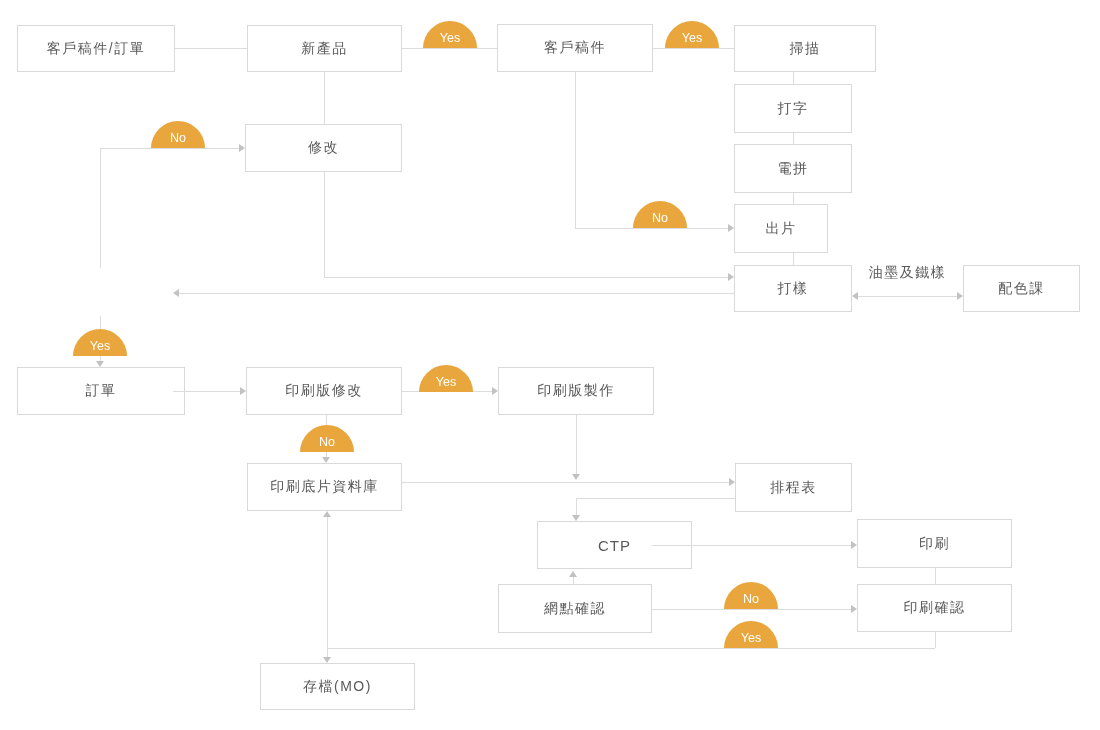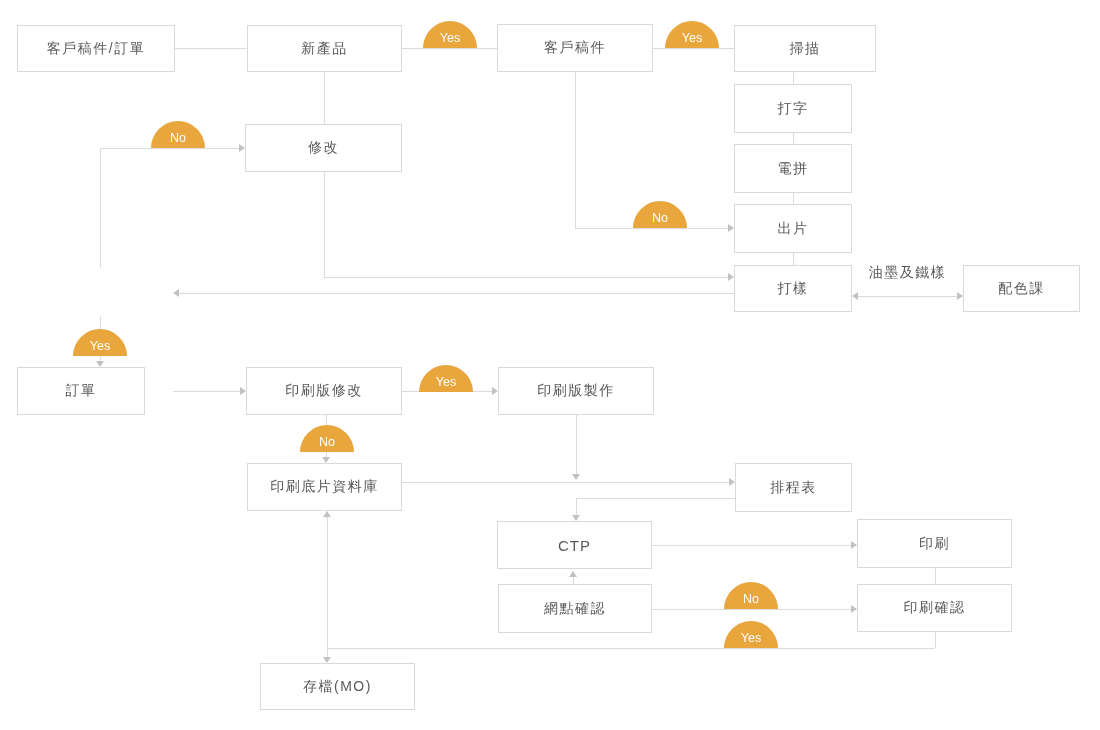--- a/index.html
+++ b/index.html
@@ -6,21 +6,21 @@
   #canvas{
     position:relative;width:1100px;height:730px;background:#ffffff;overflow:hidden;
     font-family:"Liberation Sans","DejaVu Sans",sans-serif;
   }
   .node{
     position:absolute;box-sizing:border-box;background:#ffffff;
     border:1px solid #d9d9d9;color:#595959;font-size:14px;letter-spacing:1.5px;
     display:flex;align-items:center;justify-content:center;text-align:center;
     white-space:nowrap;
   }
-  .node.latin{letter-spacing:1px;font-size:15px;}
+  .node.latin{letter-spacing:1px;font-size:15px;margin-left:40px;}
   .ln{position:absolute;background:#dcdcdc;}
   .h{height:1px;}
   .v{width:1px;}
   .ar{position:absolute;width:0;height:0;border-style:solid;border-color:transparent;}
   .ar-r{border-width:4px 0 4px 6px;border-left-color:#c2c2c2;}
   .ar-l{border-width:4px 6px 4px 0;border-right-color:#c2c2c2;}
   .ar-d{border-width:6px 4px 0 4px;border-top-color:#c2c2c2;}
   .ar-u{border-width:0 4px 6px 4px;border-bottom-color:#c2c2c2;}
   .badge{
     position:absolute;width:54px;height:27px;background:#e8a63c;
@@ -37,25 +37,25 @@
 <body>
 
 <div id="canvas">
 
   <div class="node" style="left:17px;top:25px;width:158px;height:47px">客戶稿件/訂單</div>
   <div class="node" style="left:247px;top:25px;width:155px;height:47px">新產品</div>
   <div class="node" style="left:497px;top:24px;width:156px;height:48px">客戶稿件</div>
   <div class="node" style="left:734px;top:25px;width:142px;height:47px">掃描</div>
   <div class="node" style="left:734px;top:84px;width:118px;height:49px">打字</div>
   <div class="node" style="left:734px;top:144px;width:118px;height:49px">電拼</div>
-  <div class="node" style="left:734px;top:204px;width:118px;height:49px">出片</div>
+  <div class="node" style="left:734px;top:204px;width:94px;height:49px">出片</div>
   <div class="node" style="left:734px;top:265px;width:118px;height:47px">打樣</div>
   <div class="node" style="left:963px;top:265px;width:117px;height:47px">配色課</div>
   <div class="node" style="left:245px;top:124px;width:157px;height:48px">修改</div>
-  <div class="node" style="left:17px;top:367px;width:128px;height:48px">訂單</div>
+  <div class="node" style="left:17px;top:367px;width:168px;height:48px">訂單</div>
   <div class="node" style="left:246px;top:367px;width:156px;height:48px">印刷版修改</div>
   <div class="node" style="left:498px;top:367px;width:156px;height:48px">印刷版製作</div>
   <div class="node" style="left:247px;top:463px;width:155px;height:48px">印刷底片資料庫</div>
   <div class="node" style="left:735px;top:463px;width:117px;height:49px">排程表</div>
   <div class="node latin" style="left:497px;top:521px;width:155px;height:48px">CTP</div>
   <div class="node" style="left:857px;top:519px;width:155px;height:49px">印刷</div>
   <div class="node" style="left:498px;top:584px;width:154px;height:49px">網點確認</div>
   <div class="node" style="left:857px;top:584px;width:155px;height:48px">印刷確認</div>
   <div class="node" style="left:260px;top:663px;width:155px;height:47px">存檔(MO)</div>
 

